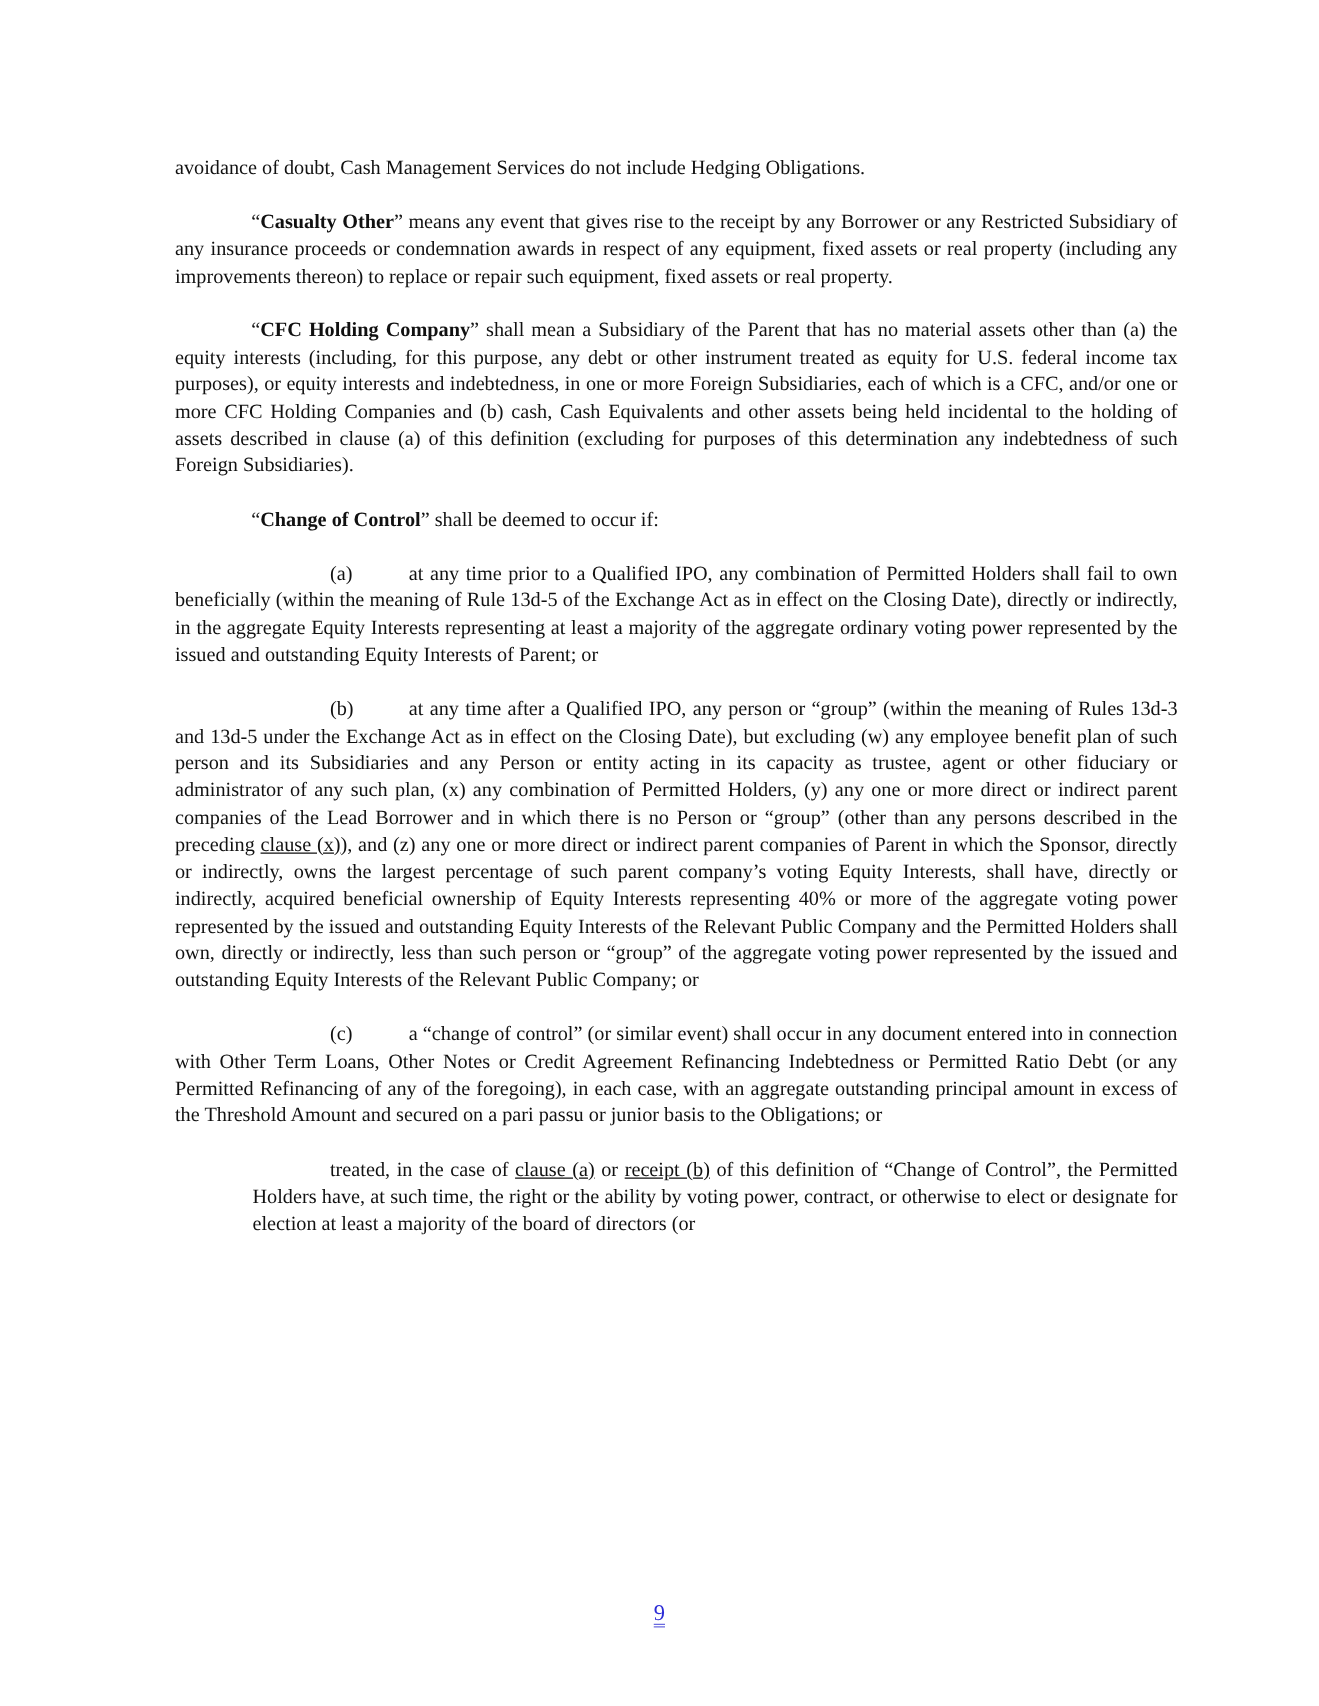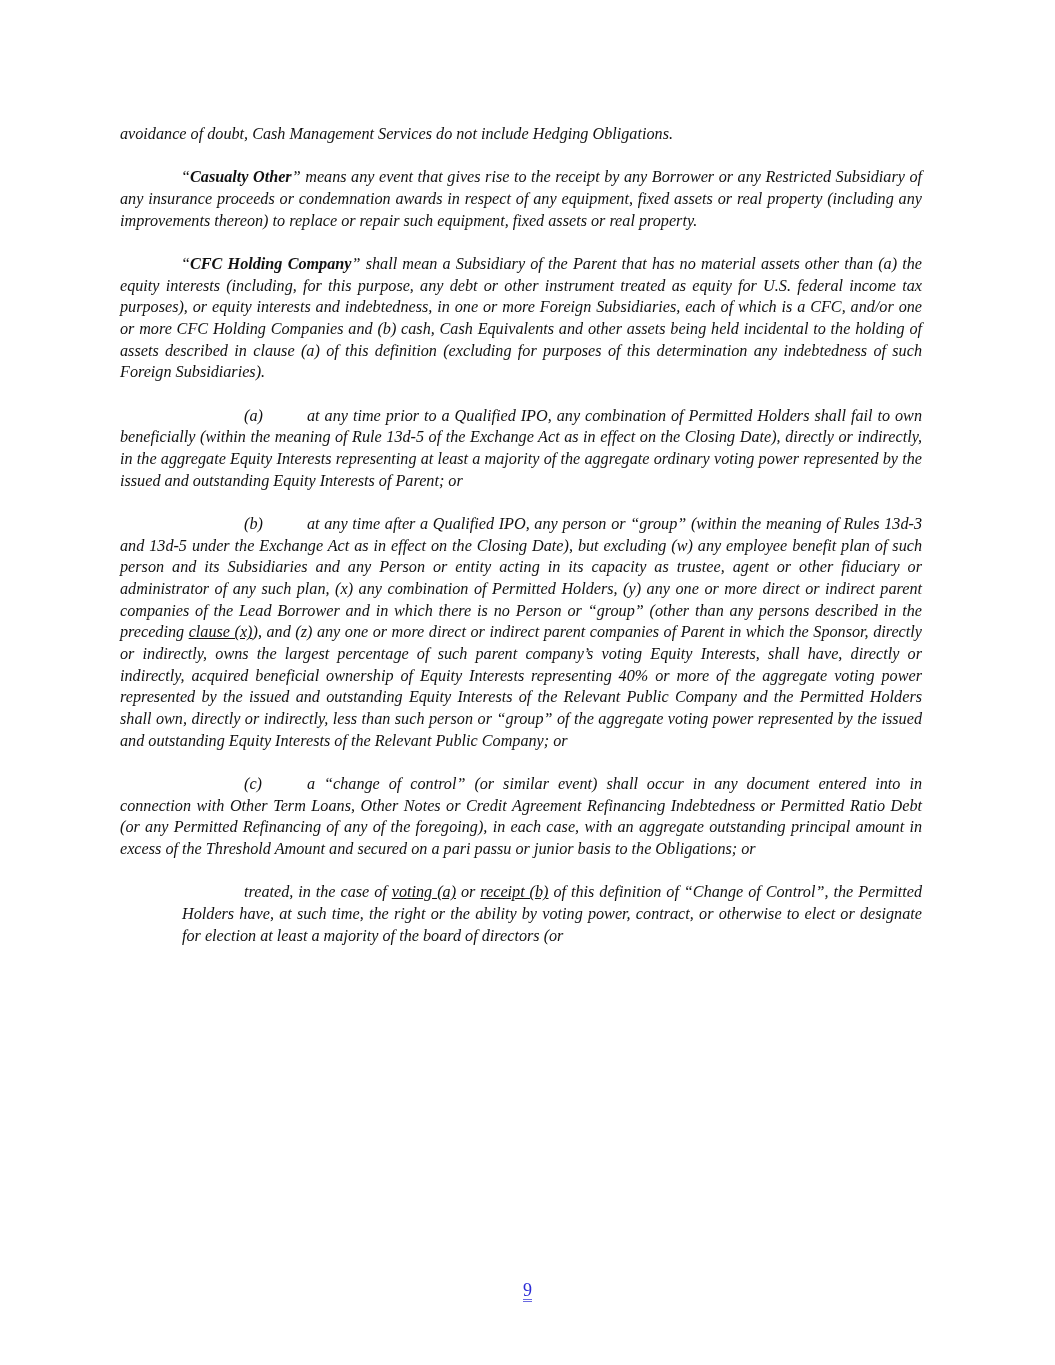--- a/index.html
+++ b/index.html
@@ -1,19 +1,19 @@
 <!DOCTYPE html>
 <html><head>
   <meta charset="utf-8">
   <style>
     html, body { margin: 0; padding: 0; background: #ffffff; }
     body { width: 1055px; height: 1365px; position: relative; overflow: hidden;
       font-family: "Liberation Serif", "DejaVu Serif", serif; color: #111; }
-    .page { position: absolute; left: 120px; top: 124px; width: 802px;
-      font-size: 16.2px; line-height: 21.7px; font-style: italic; }
+    .page { position: absolute; left: 140px; top: 124px; width: 802px;
+      font-size: 16.2px; line-height: 21.7px; }
     p { margin: 0; text-align: justify; }
     .gap { margin-top: 21.5px; }
     .ind { text-indent: 61px; }
     .clause { text-indent: 124px; }
     .tab { display: inline-block; width: 63px; text-indent: 0; }
     .unless { padding-left: 62px; text-indent: 62px; }
     b { font-weight: bold; }
     u { text-decoration: underline; }
     .pnum { position: absolute; left: 0; width: 1055px; top: 1280px; text-align: center;
       font-size: 18px; color: #2b2bd6; }
@@ -23,24 +23,25 @@
 <body>
 
 <div class="page">
   <p>avoidance of doubt, Cash Management Services do not include Hedging Obligations.</p>
 
   <p class="gap ind">“<b>Casualty Other</b>”<span> means any event that gives rise to the receipt by any Borrower or any Restricted Subsidiary of any insurance proceeds or condemnation awards in respect of any equipment, fixed assets or real property (including any improvements thereon) to replace or repair such equipment, fixed assets or real property.</span></p>
 
 
   <p class="gap ind">“<b>CFC Holding Company</b>”<span> shall mean a Subsidiary of the Parent that has no material assets other than (a) the equity interests (including, for this purpose, any debt or other instrument treated as equity for U.S. federal income tax purposes), or equity interests and indebtedness, in one or more Foreign Subsidiaries, each of which is a CFC, and/or one or more CFC Holding Companies and (b) cash, Cash Equivalents and other assets being held incidental to the holding of assets described in clause (a) of this definition (excluding for purposes of this determination any indebtedness of such Foreign Subsidiaries).</span></p>
 
+  <p class="gap ind">“<b>Change of Control</b>”<span> shall be deemed to occur if:</span></p>
 
   <p class="gap clause"><span class="tab">(a)</span><span>at any time prior to a Qualified IPO, any combination of Permitted Holders shall fail to own beneficially (within the meaning of Rule 13d-5 of the Exchange Act as in effect on the Closing Date), directly or indirectly, in the aggregate Equity Interests representing at least a majority of the aggregate ordinary voting power represented by the issued and outstanding Equity Interests of Parent; or</span></p>
 
   <p class="gap clause"><span class="tab">(b)</span><span>at any time after a Qualified IPO, any person or “group” (within the meaning of Rules 13d-3 and 13d-5 under the Exchange Act as in effect on the Closing Date), but excluding (w) any employee benefit plan of such person and its Subsidiaries and any Person or entity acting in its capacity as trustee, agent or other fiduciary or administrator of any such plan, (x) any combination of Permitted Holders, (y) any one or more direct or indirect parent companies of the Lead Borrower and in which there is no Person or “group” (other than any persons described in the preceding </span><u>clause (x)</u><span>), and (z) any one or more direct or indirect parent companies of Parent in which the Sponsor, directly or indirectly, owns the largest percentage of such parent company’s voting Equity Interests, shall have, directly or indirectly, acquired beneficial ownership of Equity Interests representing 40% or more of the aggregate voting power represented by the issued and outstanding Equity Interests of the Relevant Public Company and the Permitted Holders shall own, directly or indirectly, less than such person or “group” of the aggregate voting power represented by the issued and outstanding Equity Interests of the Relevant Public Company; or</span></p>
 
   <p class="gap clause"><span class="tab">(c)</span><span>a “change of control” (or similar event) shall occur in any document entered into in connection with Other Term Loans, Other Notes or Credit Agreement Refinancing Indebtedness or Permitted Ratio Debt (or any Permitted Refinancing of any of the foregoing), in each case, with an aggregate outstanding principal amount in excess of the Threshold Amount and secured on a pari passu or junior basis to the Obligations; or</span></p>
 
 
-  <p class="gap unless"><span>treated, in the case of </span><u>voting (a)</u><span> or </span><u>receipt (b)</u><span> of this definition of “Change of Control”, the Permitted Holders have, at such time, the right or the ability by voting power, contract, or otherwise to elect or designate for election at least a majority of the board of directors (or</span></p>
+  <p class="gap unless"><span>treated, in the case of </span><u>clause (a)</u><span> or </span><u>receipt (b)</u><span> of this definition of “Change of Control”, the Permitted Holders have, at such time, the right or the ability by voting power, contract, or otherwise to elect or designate for election at least a majority of the board of directors (or</span></p>
 </div>
 
 <div class="pnum"><span>9</span></div>
 
 </body></html>

